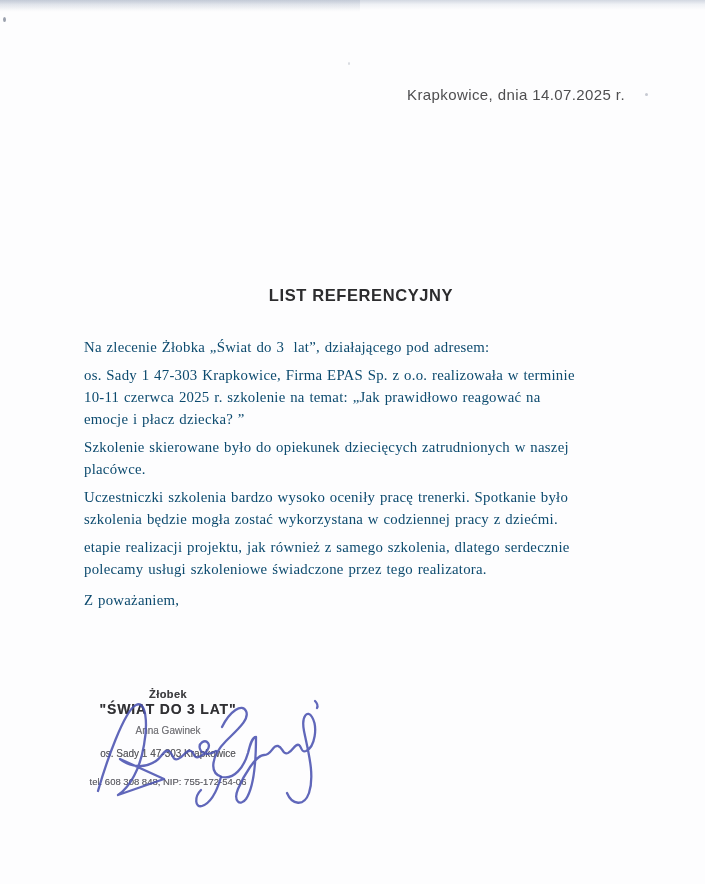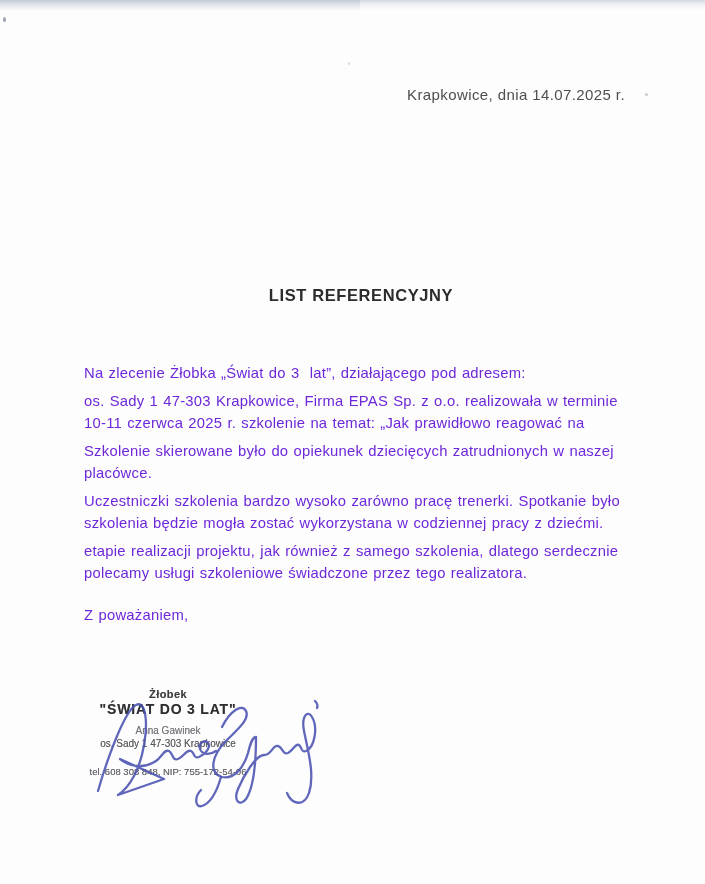--- a/index.html
+++ b/index.html
@@ -34,37 +34,37 @@
     white-space: pre;
   }
   .title {
     position: absolute; top: 286px; left: 0; width: 722px;
     text-align: center;
     font-size: 16.5px; font-weight: bold; color: #2c2c2e;
     letter-spacing: 0.6px;
     white-space: pre;
   }
   .body-block {
-    position: absolute; top: 362px; left: 84px; width: 560px;
-    font-size: 14.8px; color: #6d28d9;
-    letter-spacing: 0.25px; word-spacing: 0.8px;
+    position: absolute; top: 336px; left: 84px; width: 560px;
+    font-size: 14.8px; color: #0c4a6e;
+    letter-spacing: 0.25px; word-spacing: 0.8px; font-family: Liberation Serif, serif;
   }
   .para { margin: 0 0 6px 0; }
   .line { line-height: 22px; white-space: pre; }
-  .closing { margin-top: 20px; }
+  .closing { margin-top: 9px; }
 
   .stamp {
     position: absolute; top: 688px; left: 68px; width: 200px;
     text-align: center; color: #4a4a4c;
     text-shadow: 0 0 0.6px rgba(70,70,75,0.55);
   }
   .stamp-line1 { font-size: 11px; font-weight: bold; color: #3e3e41; letter-spacing: 0.4px; }
   .stamp-line2 { font-size: 14px; font-weight: bold; color: #303033; letter-spacing: 0.8px; margin-top: 1px; white-space: pre; }
   .stamp-line3 { font-size: 10px; color: #77777c; margin-top: 8px; }
-  .stamp-line4 { font-size: 10px; color: #5a5a5e; margin-top: 2px; white-space: pre; }
+  .stamp-line4 { font-size: 10px; color: #5a5a5e; margin-top: 12px; white-space: pre; }
   .stamp-line5 { font-size: 9.5px; color: #63636a; margin-top: 17px; white-space: pre; }
 
   .signature-svg {
     position: absolute; top: 693px; left: 72px; width: 250px; height: 122px;
   }
   .signature-svg path {
     fill: none; stroke: #4a52b0; stroke-width: 2.3;
     stroke-linecap: round; stroke-linejoin: round; opacity: 0.88;
   }
 </style>
@@ -83,27 +83,28 @@
 
   <div class="title">LIST REFERENCYJNY</div>
 
   <div class="body-block">
     <div class="para">
       <div class="line">Na zlecenie Żłobka „Świat do 3  lat”, działającego pod adresem:</div>
     </div>
     <div class="para">
       <div class="line">os. Sady 1 47-303 Krapkowice, Firma EPAS Sp. z o.o. realizowała w terminie</div>
       <div class="line">10-11 czerwca 2025 r. szkolenie na temat: „Jak prawidłowo reagować na</div>
+      <div class="line">emocje i płacz dziecka? ”</div>
     </div>
     <div class="para">
       <div class="line">Szkolenie skierowane było do opiekunek dziecięcych zatrudnionych w naszej</div>
       <div class="line">placówce.</div>
     </div>
     <div class="para">
-      <div class="line">Uczestniczki szkolenia bardzo wysoko zarówno pracę trenerki. Spotkanie było</div>
+      <div class="line">Uczestniczki szkolenia bardzo wysoko oceniły pracę trenerki. Spotkanie było</div>
       <div class="line">szkolenia będzie mogła zostać wykorzystana w codziennej pracy z dziećmi.</div>
     </div>
     <div class="para">
       <div class="line">etapie realizacji projektu, jak również z samego szkolenia, dlatego serdecznie</div>
       <div class="line">polecamy usługi szkoleniowe świadczone przez tego realizatora.</div>
     </div>
     <div class="para closing">
       <div class="line">Z poważaniem,</div>
     </div>
   </div>

